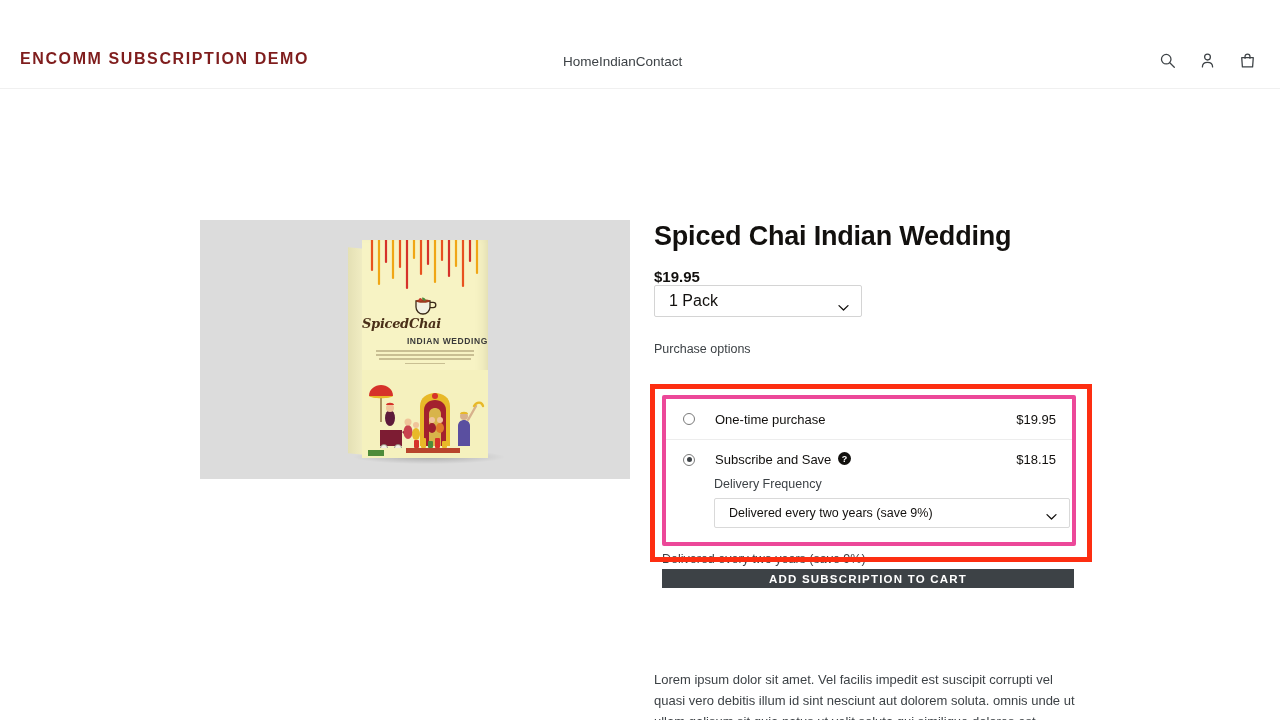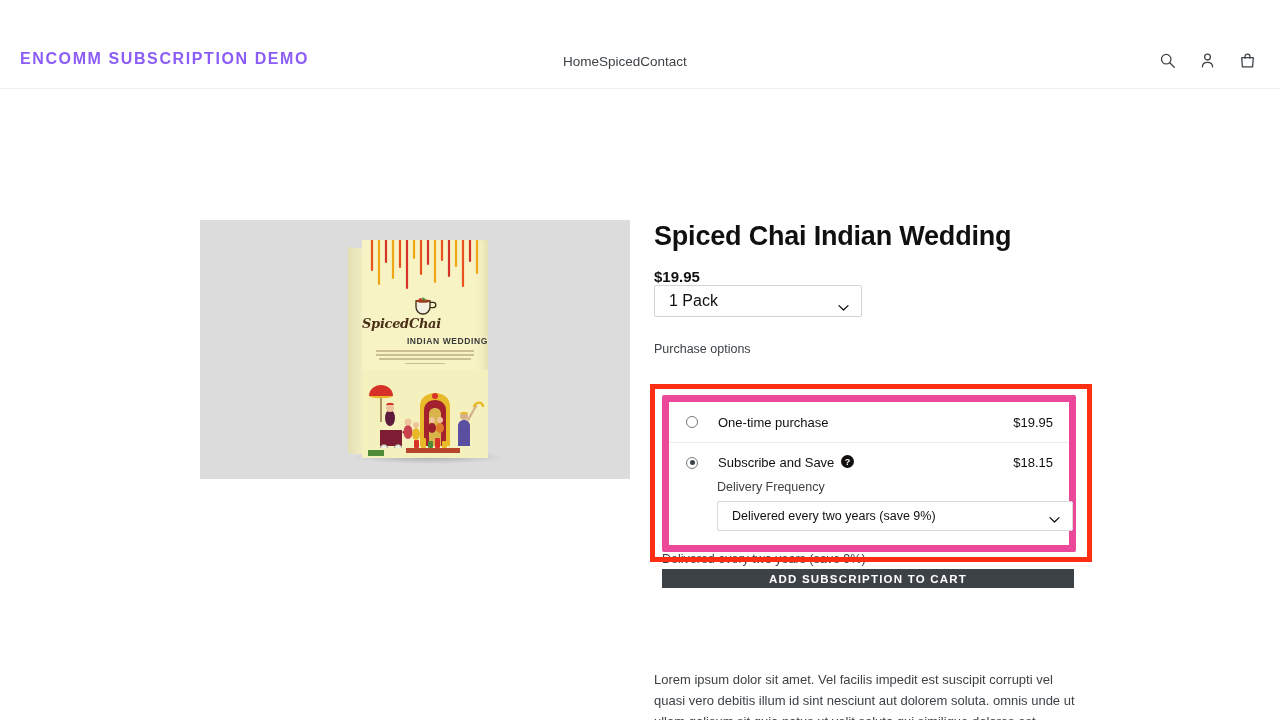--- a/index.html
+++ b/index.html
@@ -19,21 +19,21 @@
     border-bottom: 1px solid #f0f0f0;
     display: flex;
     align-items: center;
   }
   .brand {
     position: absolute;
     left: 20px; top: 50px;
     font-size: 16px;
     font-weight: bold;
     letter-spacing: 1.6px;
-    color: #8b5cf6;
+    color: #7f1d1d;
     white-space: nowrap;
   }
   .nav {
     position: absolute;
     left: 563px; top: 54px;
     display: flex;
   }
   .nav a {
     font-size: 13.5px;
     color: #3d4246;
@@ -175,21 +175,21 @@
     left: -4px; top: 164px;
     width: 442px; height: 178px;
     border: 5px solid #fd2e11;
     pointer-events: none;
     z-index: 5;
   }
   .po-card {
     position: absolute;
     left: 8px; top: 175px;
     width: 414px;
-    border: 7px solid #ec4899;
+    border: 4px solid #ec4899;
     border-radius: 2px;
     background: #fff;
   }
   .po-row {
     display: flex;
     align-items: center;
     height: 40px;
     padding: 0 16px 0 17px;
   }
   .po-row + .po-row { border-top: 1px solid #ededed; }
@@ -276,21 +276,21 @@
   }
 </style>
 </head>
 <body>
 
 <div class="header">
   <div class="brand">ENCOMM SUBSCRIPTION DEMO</div>
 
   <nav class="nav">
     <a href="#">Home</a>
-    <a href="#">Spiced</a>
+    <a href="#">Indian</a>
     <a href="#">Contact</a>
   </nav>
 
   <div class="header-icons">
     <span class="ico">
       <svg width="17" height="17" viewBox="0 0 20 20" fill="none" stroke="#3d4246" stroke-width="1.5">
         <circle cx="8.5" cy="8.5" r="5.6"></circle>
           <line x1="12.7" y1="12.7" x2="18" y2="18" stroke-linecap="round"></line>
       </svg>
     </span>

